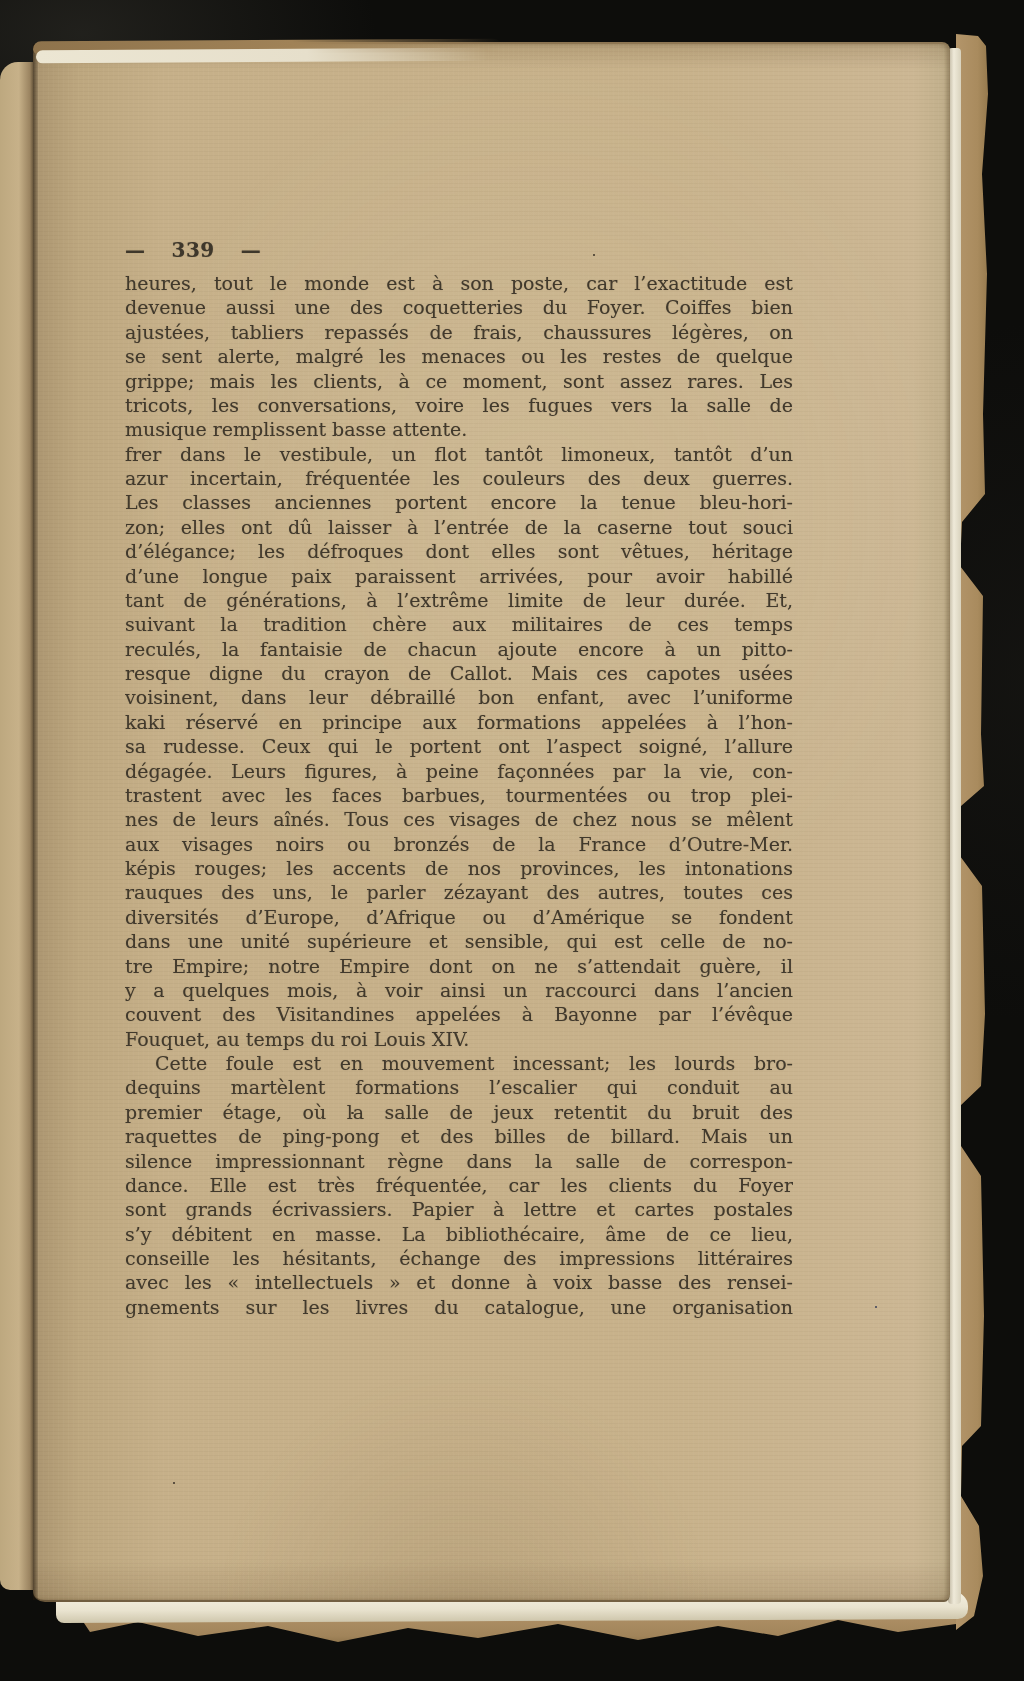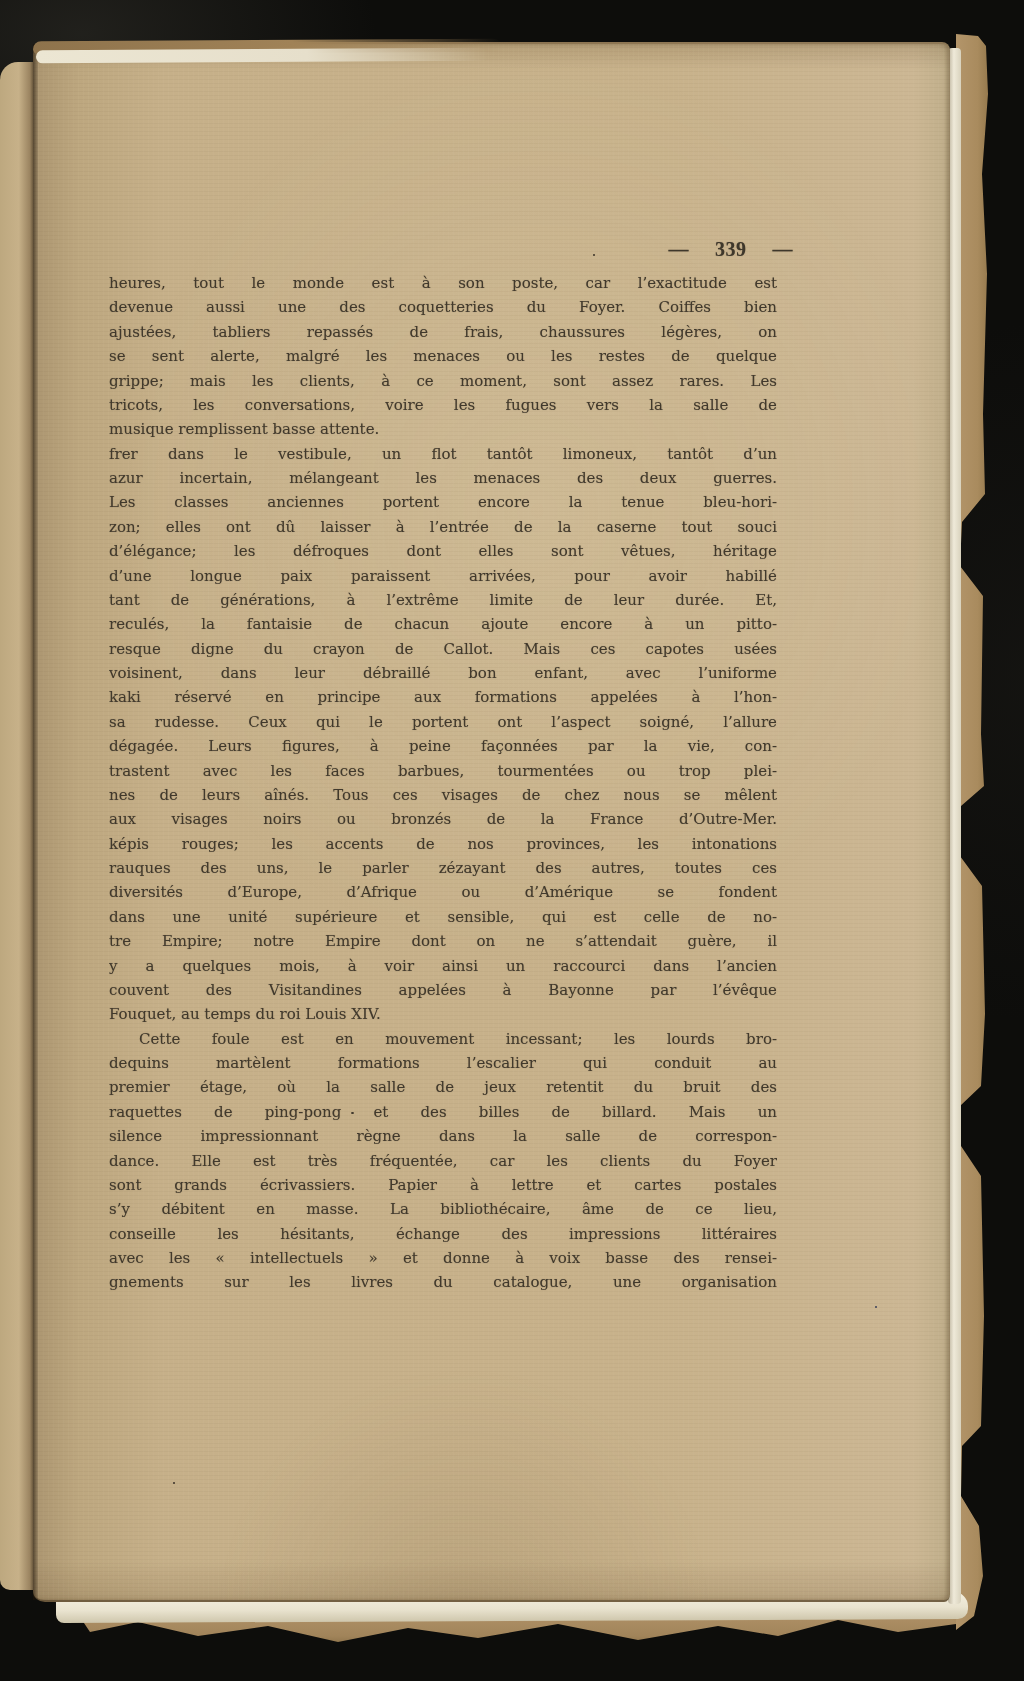--- a/index.html
+++ b/index.html
@@ -62,26 +62,26 @@
       repeating-linear-gradient(0deg, rgba(92,72,46,.045) 0 1px, transparent 1px 4px),
       repeating-linear-gradient(90deg, rgba(255,248,228,.035) 0 1px, transparent 1px 5px);
     border-radius:inherit;}
   .crease{position:absolute;left:0;top:0;width:5px;height:100%;z-index:2;
     background:linear-gradient(to right,rgba(30,20,8,.6),rgba(30,20,8,.12));}
 
   .speck{position:absolute;border-radius:50%;background:#3a3228;z-index:3;}
 
   
   .page-number{position:absolute;left:92px;top:194px;width:668px;z-index:4;
-    text-align:right;font-size:20px;font-weight:bold;color:#3e372b;
-    letter-spacing:.5px;text-shadow:0 0 1px rgba(62,55,43,.4);font-family:Liberation Serif, serif;}
+    text-align:left;font-size:20px;font-weight:bold;color:#3e372b;
+    letter-spacing:.5px;text-shadow:0 0 1px rgba(62,55,43,.4);}
   .page-number .num{margin:0 26px;}
 
-  .textblock{position:absolute;left:76px;top:227px;width:668px;z-index:4;
-    font-size:15px;color:#41392c;text-shadow:0 0 1px rgba(65,57,44,.35);}
+  .textblock{position:absolute;left:92px;top:227px;width:668px;z-index:4;
+    font-size:19px;color:#41392c;text-shadow:0 0 1px rgba(65,57,44,.35);}
   .line{height:24.38px;line-height:24.38px;white-space:nowrap;overflow:hidden;
     text-align:justify;text-align-last:justify;}
   .line.indent{text-indent:30px;}
   .line.para-end{text-align-last:left;}
 </style>
 </head>
 <body>
 
 <div class="scene">
   <div class="other-page"></div>
@@ -100,26 +100,27 @@
 
     <div class="textblock">
         <div class="line">heures, tout le monde est à son poste, car l’exactitude est</div>
         <div class="line">devenue aussi une des coquetteries du Foyer. Coiffes bien</div>
         <div class="line">ajustées, tabliers repassés de frais, chaussures légères, on</div>
         <div class="line">se sent alerte, malgré les menaces ou les restes de quelque</div>
         <div class="line">grippe; mais les clients, à ce moment, sont assez rares. Les</div>
         <div class="line">tricots, les conversations, voire les fugues vers la salle de</div>
         <div class="line para-end">musique remplissent basse attente.</div>
         <div class="line">frer dans le vestibule, un flot tantôt limoneux, tantôt d’un</div>
-        <div class="line">azur incertain, mélangeant les menaces des deux guerres.</div>
+        <div class="line">azur incertain, fréquentée les couleurs des deux guerres.</div>
         <div class="line">Les classes anciennes portent encore la tenue bleu-hori-</div>
         <div class="line">zon; elles ont dû laisser à l’entrée de la caserne tout souci</div>
         <div class="line">d’élégance; les défroques dont elles sont vêtues, héritage</div>
         <div class="line">d’une longue paix paraissent arrivées, pour avoir habillé</div>
         <div class="line">tant de générations, à l’extrême limite de leur durée. Et,</div>
+        <div class="line">suivant la tradition chère aux militaires de ces temps</div>
         <div class="line">reculés, la fantaisie de chacun ajoute encore à un pitto-</div>
         <div class="line">resque digne du crayon de Callot. Mais ces capotes usées</div>
         <div class="line">voisinent, dans leur débraillé bon enfant, avec l’uniforme</div>
         <div class="line">kaki réservé en principe aux formations appelées à l’hon-</div>
         <div class="line">sa rudesse. Ceux qui le portent ont l’aspect soigné, l’allure</div>
         <div class="line">dégagée. Leurs figures, à peine façonnées par la vie, con-</div>
         <div class="line">trastent avec les faces barbues, tourmentées ou trop plei-</div>
         <div class="line">nes de leurs aînés. Tous ces visages de chez nous se mêlent</div>
         <div class="line">aux visages noirs ou bronzés de la France d’Outre-Mer.</div>
         <div class="line">képis rouges; les accents de nos provinces, les intonations</div>

